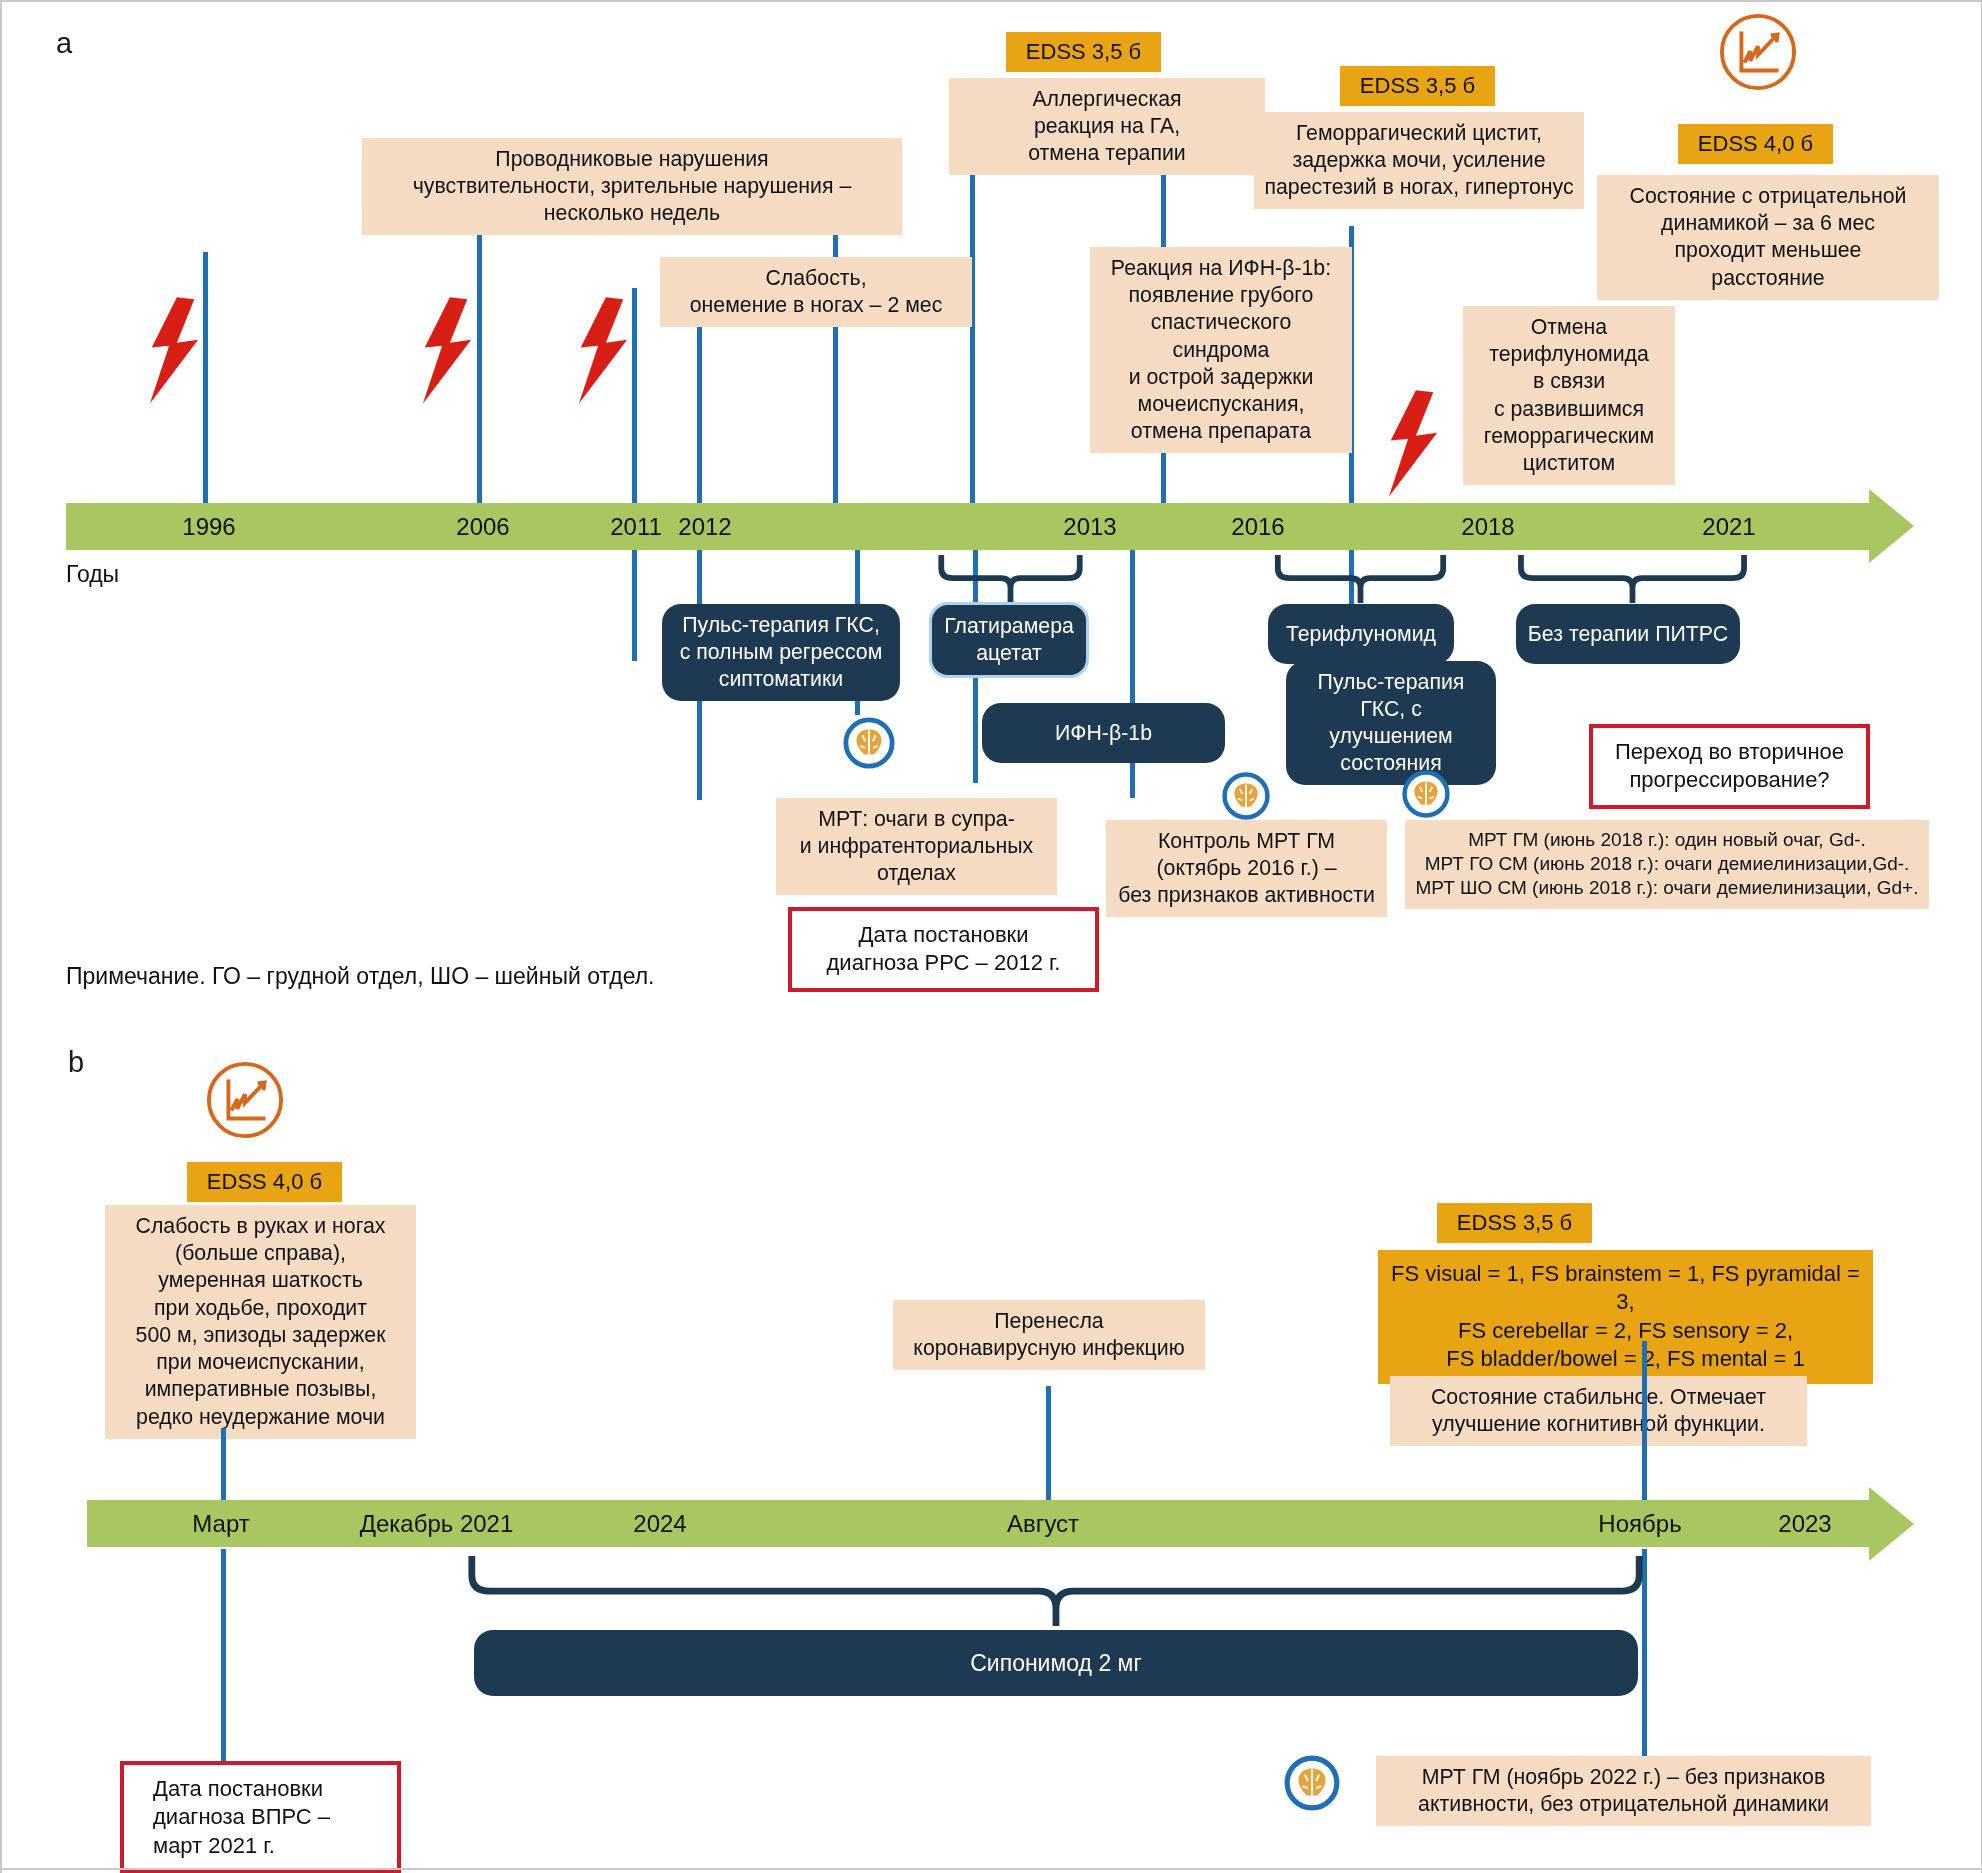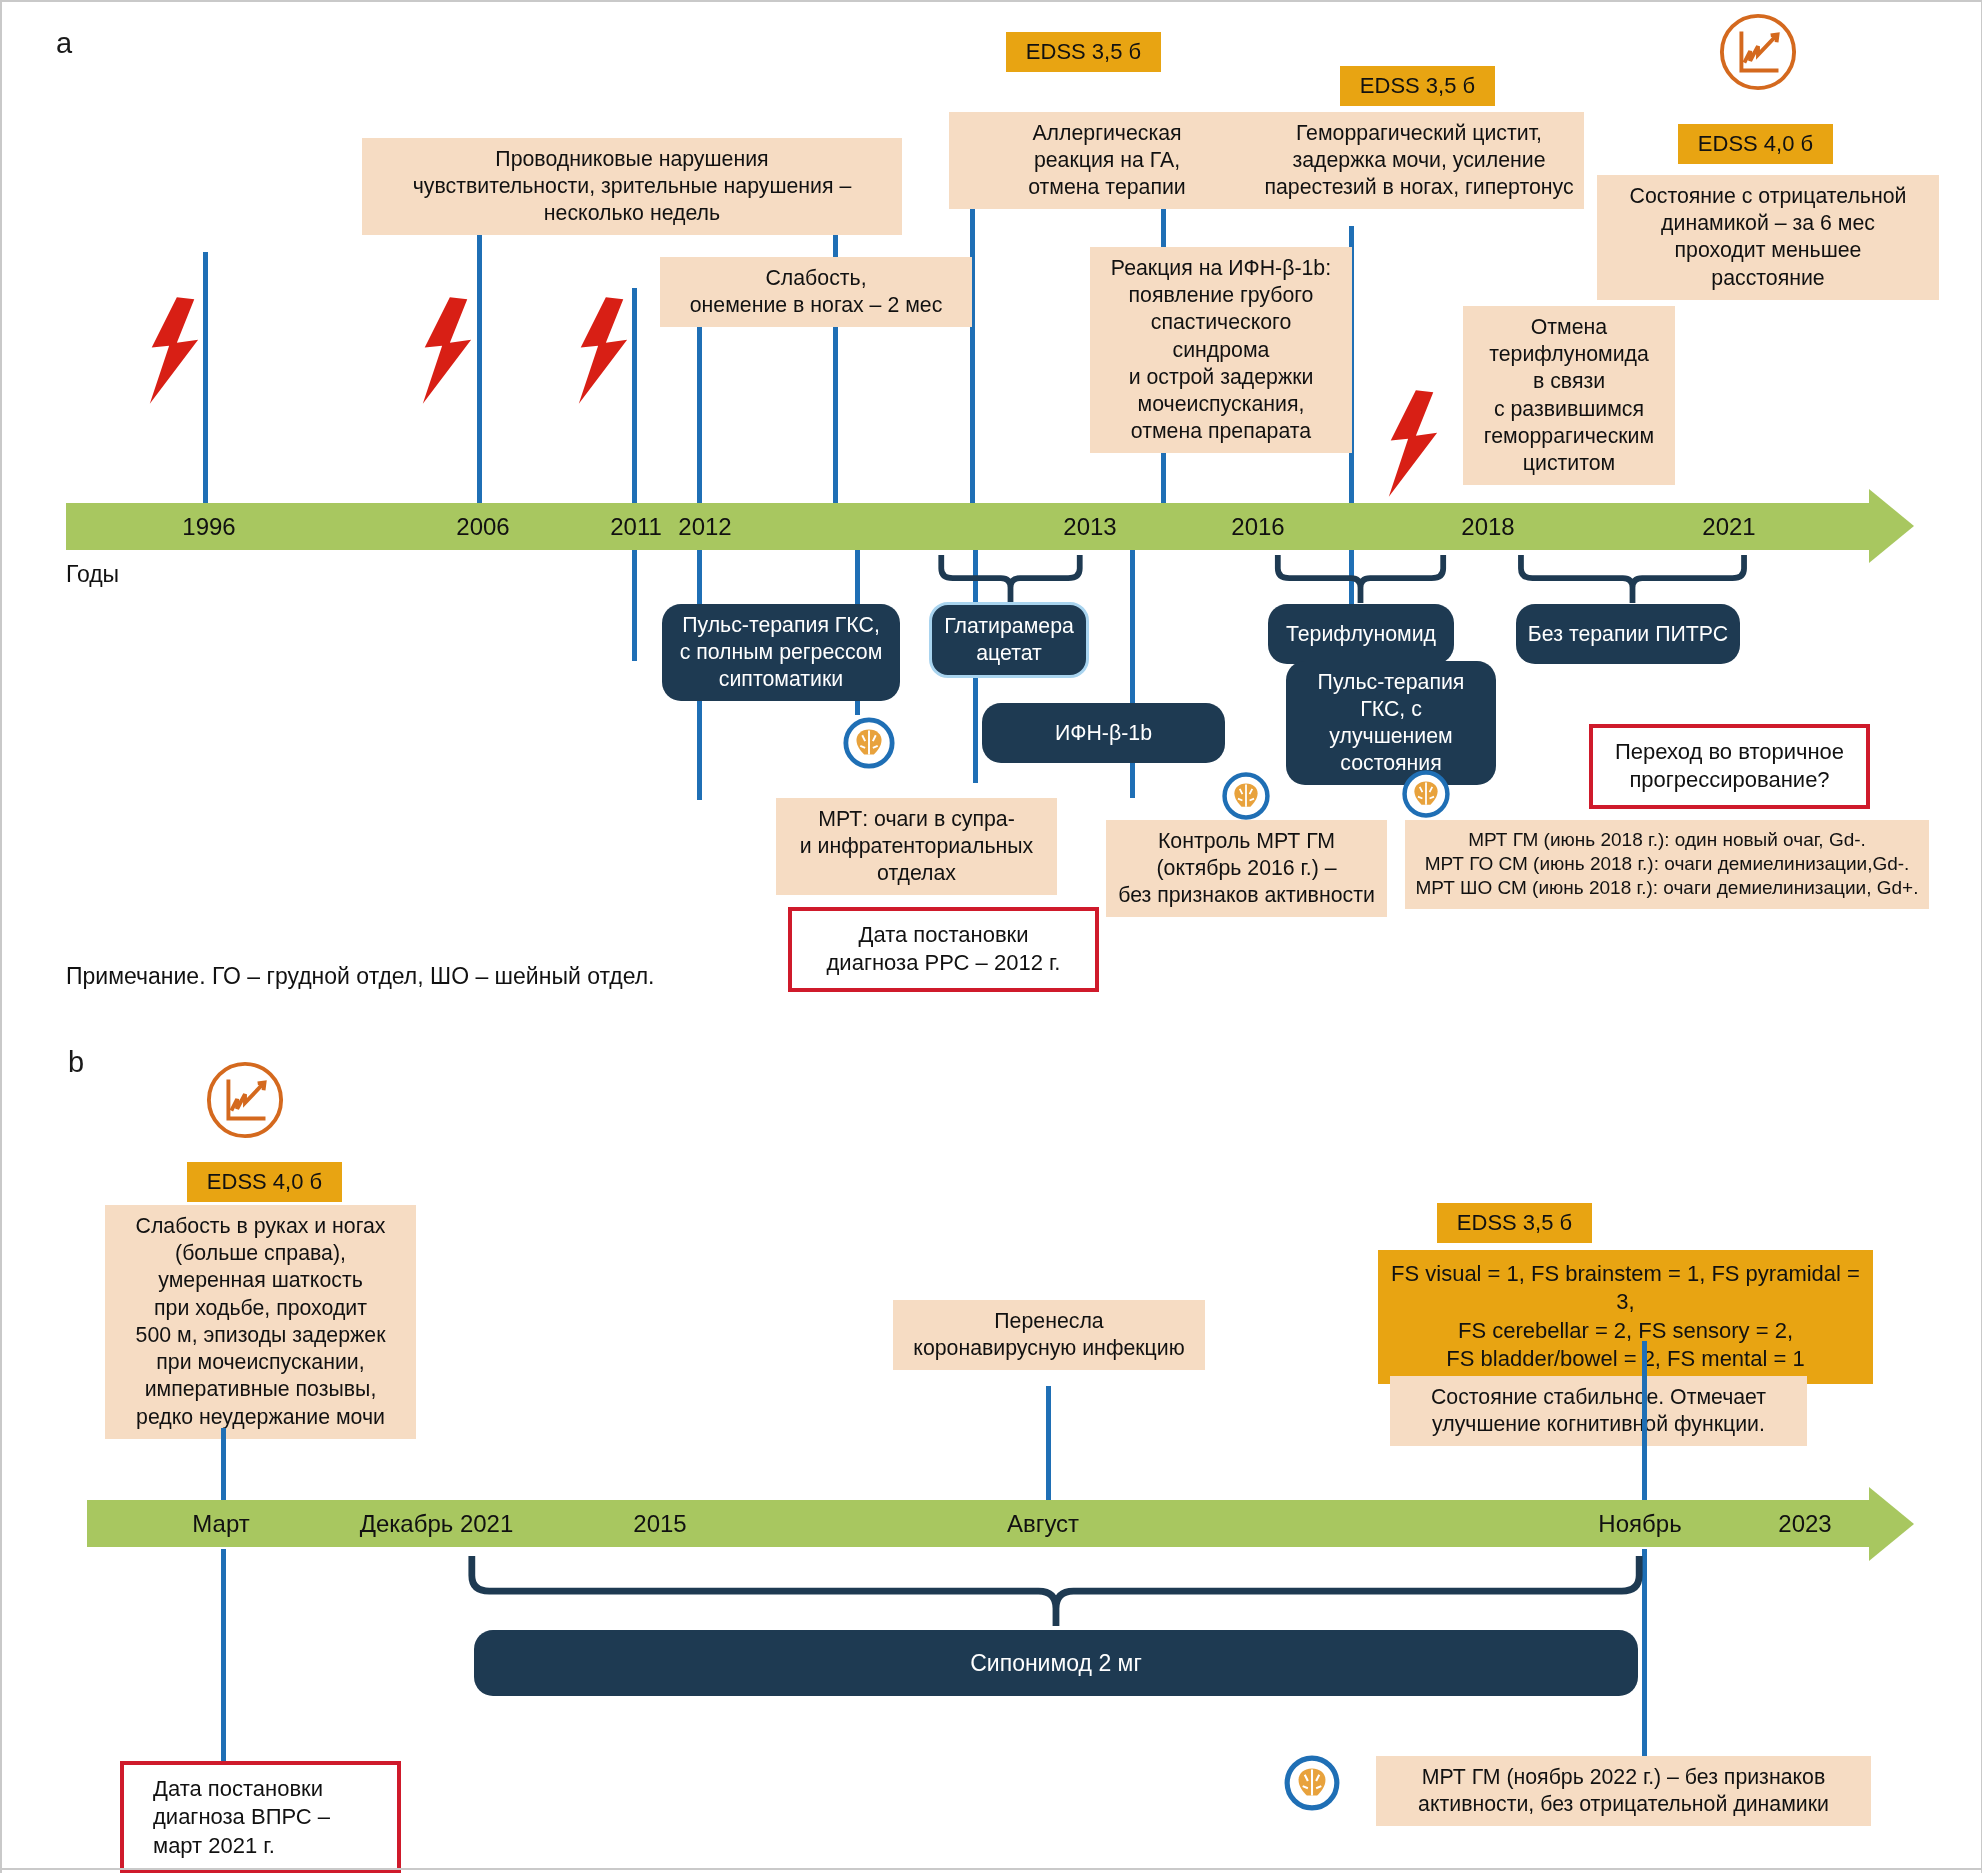--- a/index.html
+++ b/index.html
@@ -111,21 +111,21 @@
       <path d="M54 24 L61 23 L60 31" fill="none" stroke="#d4691e" stroke-width="4"></path>
     </svg>
   </div>
 
   <div class="edss" style="left:1006px;top:32px;width:155px;">EDSS 3,5 б</div>
   <div class="edss" style="left:1340px;top:66px;width:155px;">EDSS 3,5 б</div>
   <div class="edss" style="left:1678px;top:124px;width:155px;">EDSS 4,0 б</div>
 
   <div class="beige" style="left:362px;top:138px;width:540px;">Проводниковые нарушения<br>чувствительности, зрительные нарушения –<br>несколько недель</div>
   <div class="beige" style="left:660px;top:257px;width:312px;">Слабость,<br>онемение в ногах – 2 мес</div>
-  <div class="beige" style="left:949px;top:78px;width:316px;margin-top:34px;">Аллергическая<br>реакция на ГА,<br>отмена терапии</div>
+  <div class="beige" style="left:949px;top:78px;width:316px;">Аллергическая<br>реакция на ГА,<br>отмена терапии</div>
   <div class="beige" style="left:1090px;top:247px;width:262px;">Реакция на ИФН-β-1b:<br>появление грубого<br>спастического синдрома<br>и острой задержки<br>мочеиспускания,<br>отмена препарата</div>
   <div class="beige" style="left:1254px;top:112px;width:330px;">Геморрагический цистит,<br>задержка мочи, усиление<br>парестезий в ногах, гипертонус</div>
   <div class="beige" style="left:1463px;top:306px;width:212px;">Отмена<br>терифлуномида<br>в связи<br>с развившимся<br>геморрагическим<br>циститом</div>
   <div class="beige" style="left:1597px;top:175px;width:342px;">Состояние с отрицательной<br>динамикой – за 6 мес<br>проходит меньшее<br>расстояние</div>
 
   <div class="axis" style="left:66px;top:503px;width:1803px;"></div>
   <div class="axis-head" style="left:1869px;top:489px;"></div>
   <div class="tick-label" style="left:170px;top:503px;width:78px;">1996</div>
   <div class="tick-label" style="left:444px;top:503px;width:78px;">2006</div>
   <div class="tick-label" style="left:597px;top:503px;width:78px;">2011</div>
@@ -214,21 +214,21 @@
   <div class="vline" style="left:221px;top:1428px;height:72px;"></div>
   <div class="vline" style="left:221px;top:1549px;height:213px;"></div>
   <div class="vline" style="left:1046px;top:1386px;height:115px;"></div>
   <div class="vline" style="left:1642px;top:1341px;height:159px;"></div>
   <div class="vline" style="left:1642px;top:1549px;height:223px;"></div>
 
   <div class="axis" style="left:87px;top:1500px;width:1782px;"></div>
   <div class="axis-head" style="left:1869px;top:1487px;"></div>
   <div class="tick-label" style="left:153px;top:1500px;width:136px;">Март</div>
   <div class="tick-label" style="left:330px;top:1500px;width:213px;">Декабрь 2021</div>
-  <div class="tick-label" style="left:602px;top:1500px;width:116px;">2015</div>
+  <div class="tick-label" style="left:602px;top:1500px;width:116px;">2024</div>
   <div class="tick-label" style="left:975px;top:1500px;width:136px;">Август</div>
   <div class="tick-label" style="left:1572px;top:1500px;width:136px;">Ноябрь</div>
   <div class="tick-label" style="left:1747px;top:1500px;width:116px;">2023</div>
 
   <div class="brace" style="left:466px;top:1556px;">
     <svg width="1179" height="72" viewBox="0 0 1215 74">
       <path d="M6 0 L6 20 Q6 36 24 36 L590 36 Q608 36 608 54 L608 72 L608 54 Q608 36 626 36 L1191 36 Q1209 36 1209 20 L1209 0" fill="none" stroke="#1e3a52" stroke-width="7" stroke-linecap="round"></path>
     </svg>
   </div>
 

